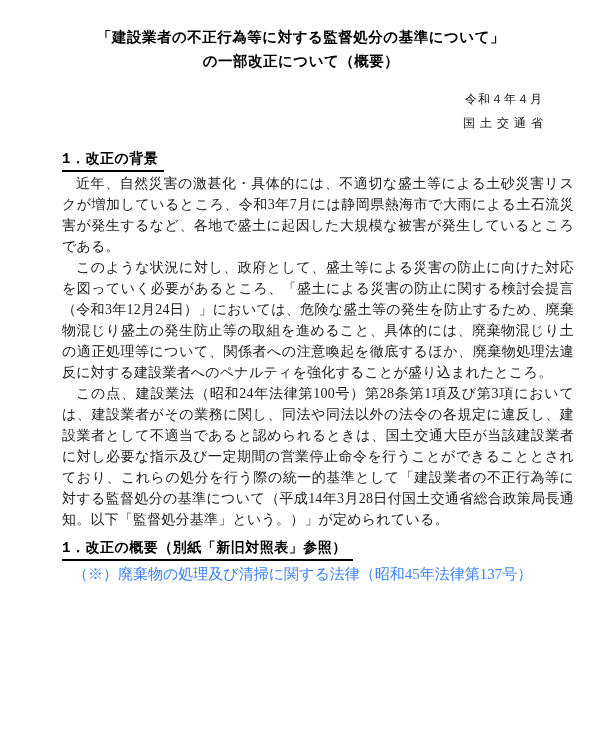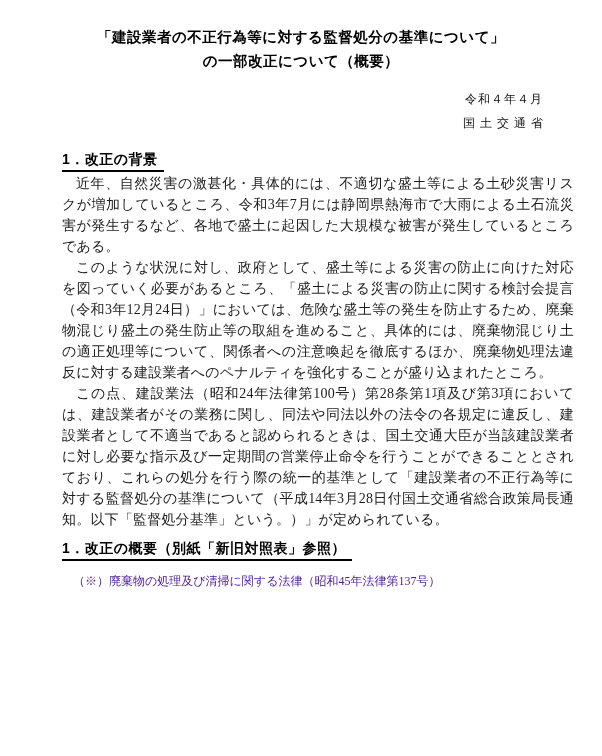--- a/index.html
+++ b/index.html
@@ -45,21 +45,21 @@
   }
   .section-background { margin-top: 14px; }
   .section-overview   { margin-top: 8px; }
   .section-schedule   { margin-top: 28px; }
   .section-heading {
     margin: 0 0 1px 0;
     font-size: 14px;
     font-weight: bold;
     line-height: 20px;
     color: #000000;
-    font-family: Liberation Sans, sans-serif;
+    font-family: Liberation Mono, monospace;
   }
   .heading-text {
     display: inline-block;
     border-bottom: 2px solid #000000;
     padding: 0 6px 1px 0;
     letter-spacing: 0.5px;
   }
   .body-para {
     margin: 0;
     font-size: 14px;
@@ -68,24 +68,24 @@
     text-indent: 14px;
     letter-spacing: 0.2px;
     color: #1c1c1c;
   }
   .ref-mark {
     font-size: 9px;
     vertical-align: super;
     line-height: 0;
   }
   .footnote {
-    margin: 11px 0 0 11px;
-    font-size: 12px;
+    margin: 4px 0 0 11px;
+    font-size: 15px;
     line-height: 18px;
-    color: #4c1d95;
+    color: #3b82f6;
   }
 </style>
 </head>
 <body>
 
 <div class="page">
 
   <h1 class="doc-title">
     <span class="title-line">「建設業者の不正行為等に対する監督処分の基準について」</span>
     <span class="title-line">の一部改正について（概要）</span>

